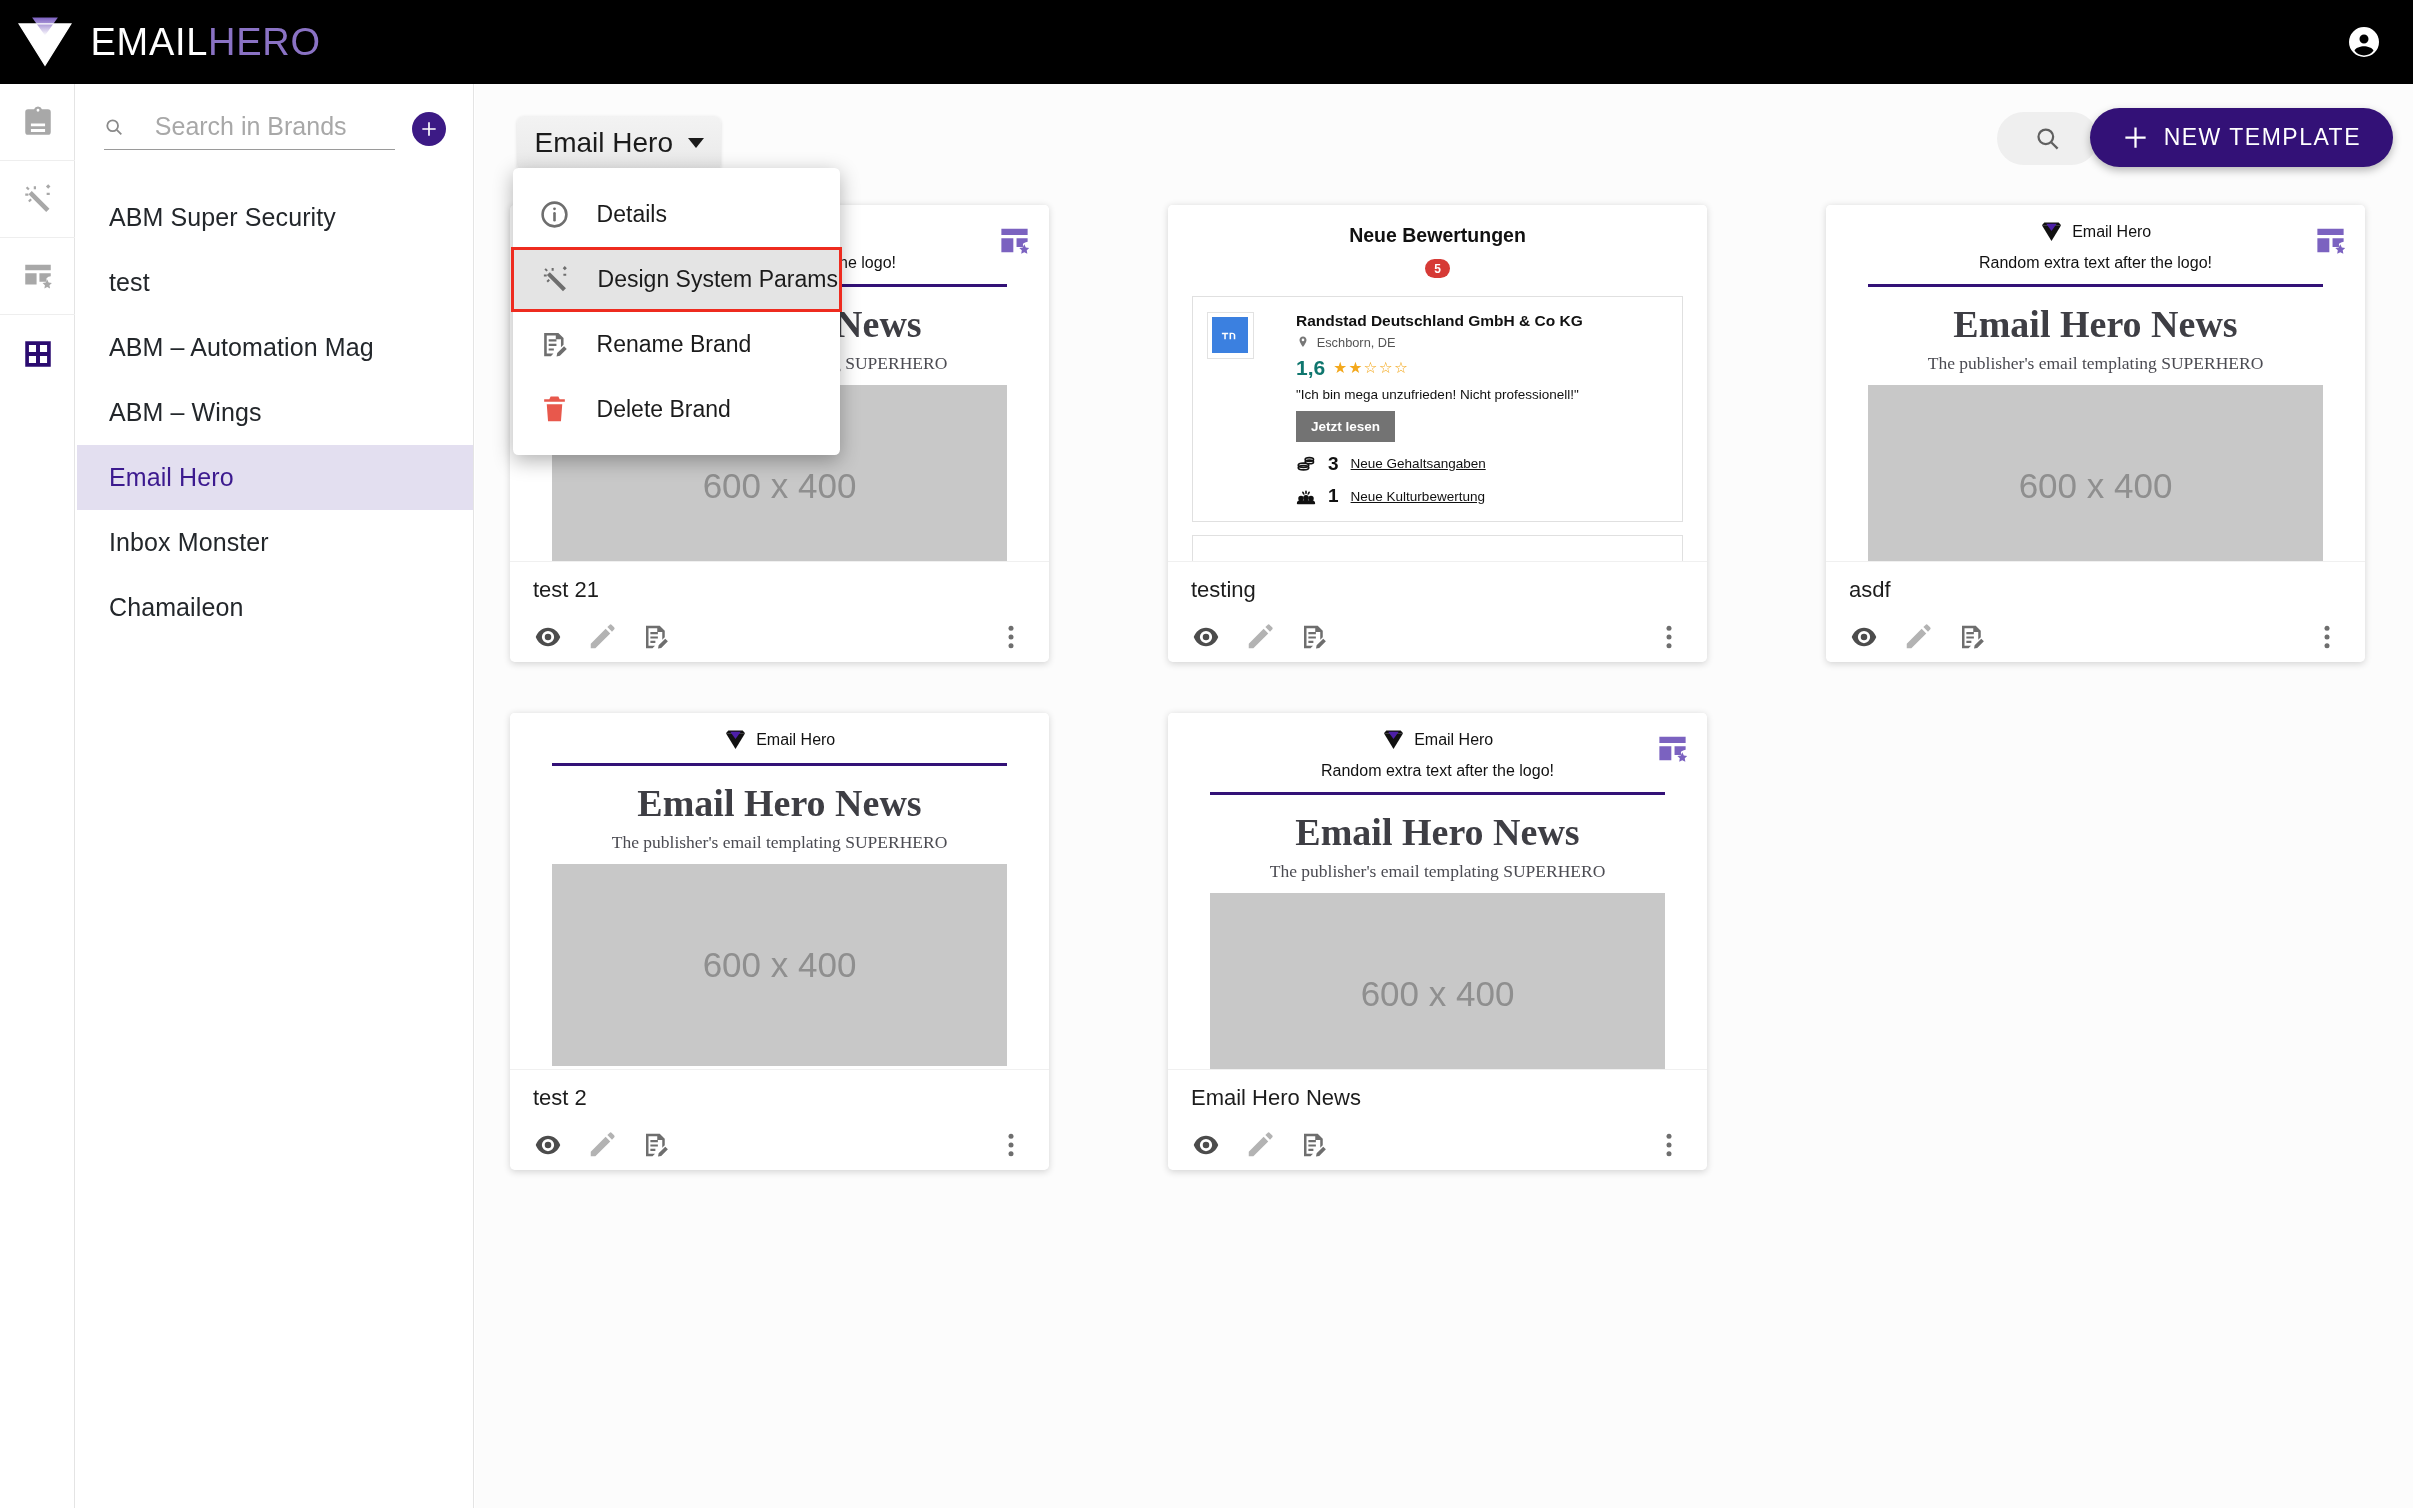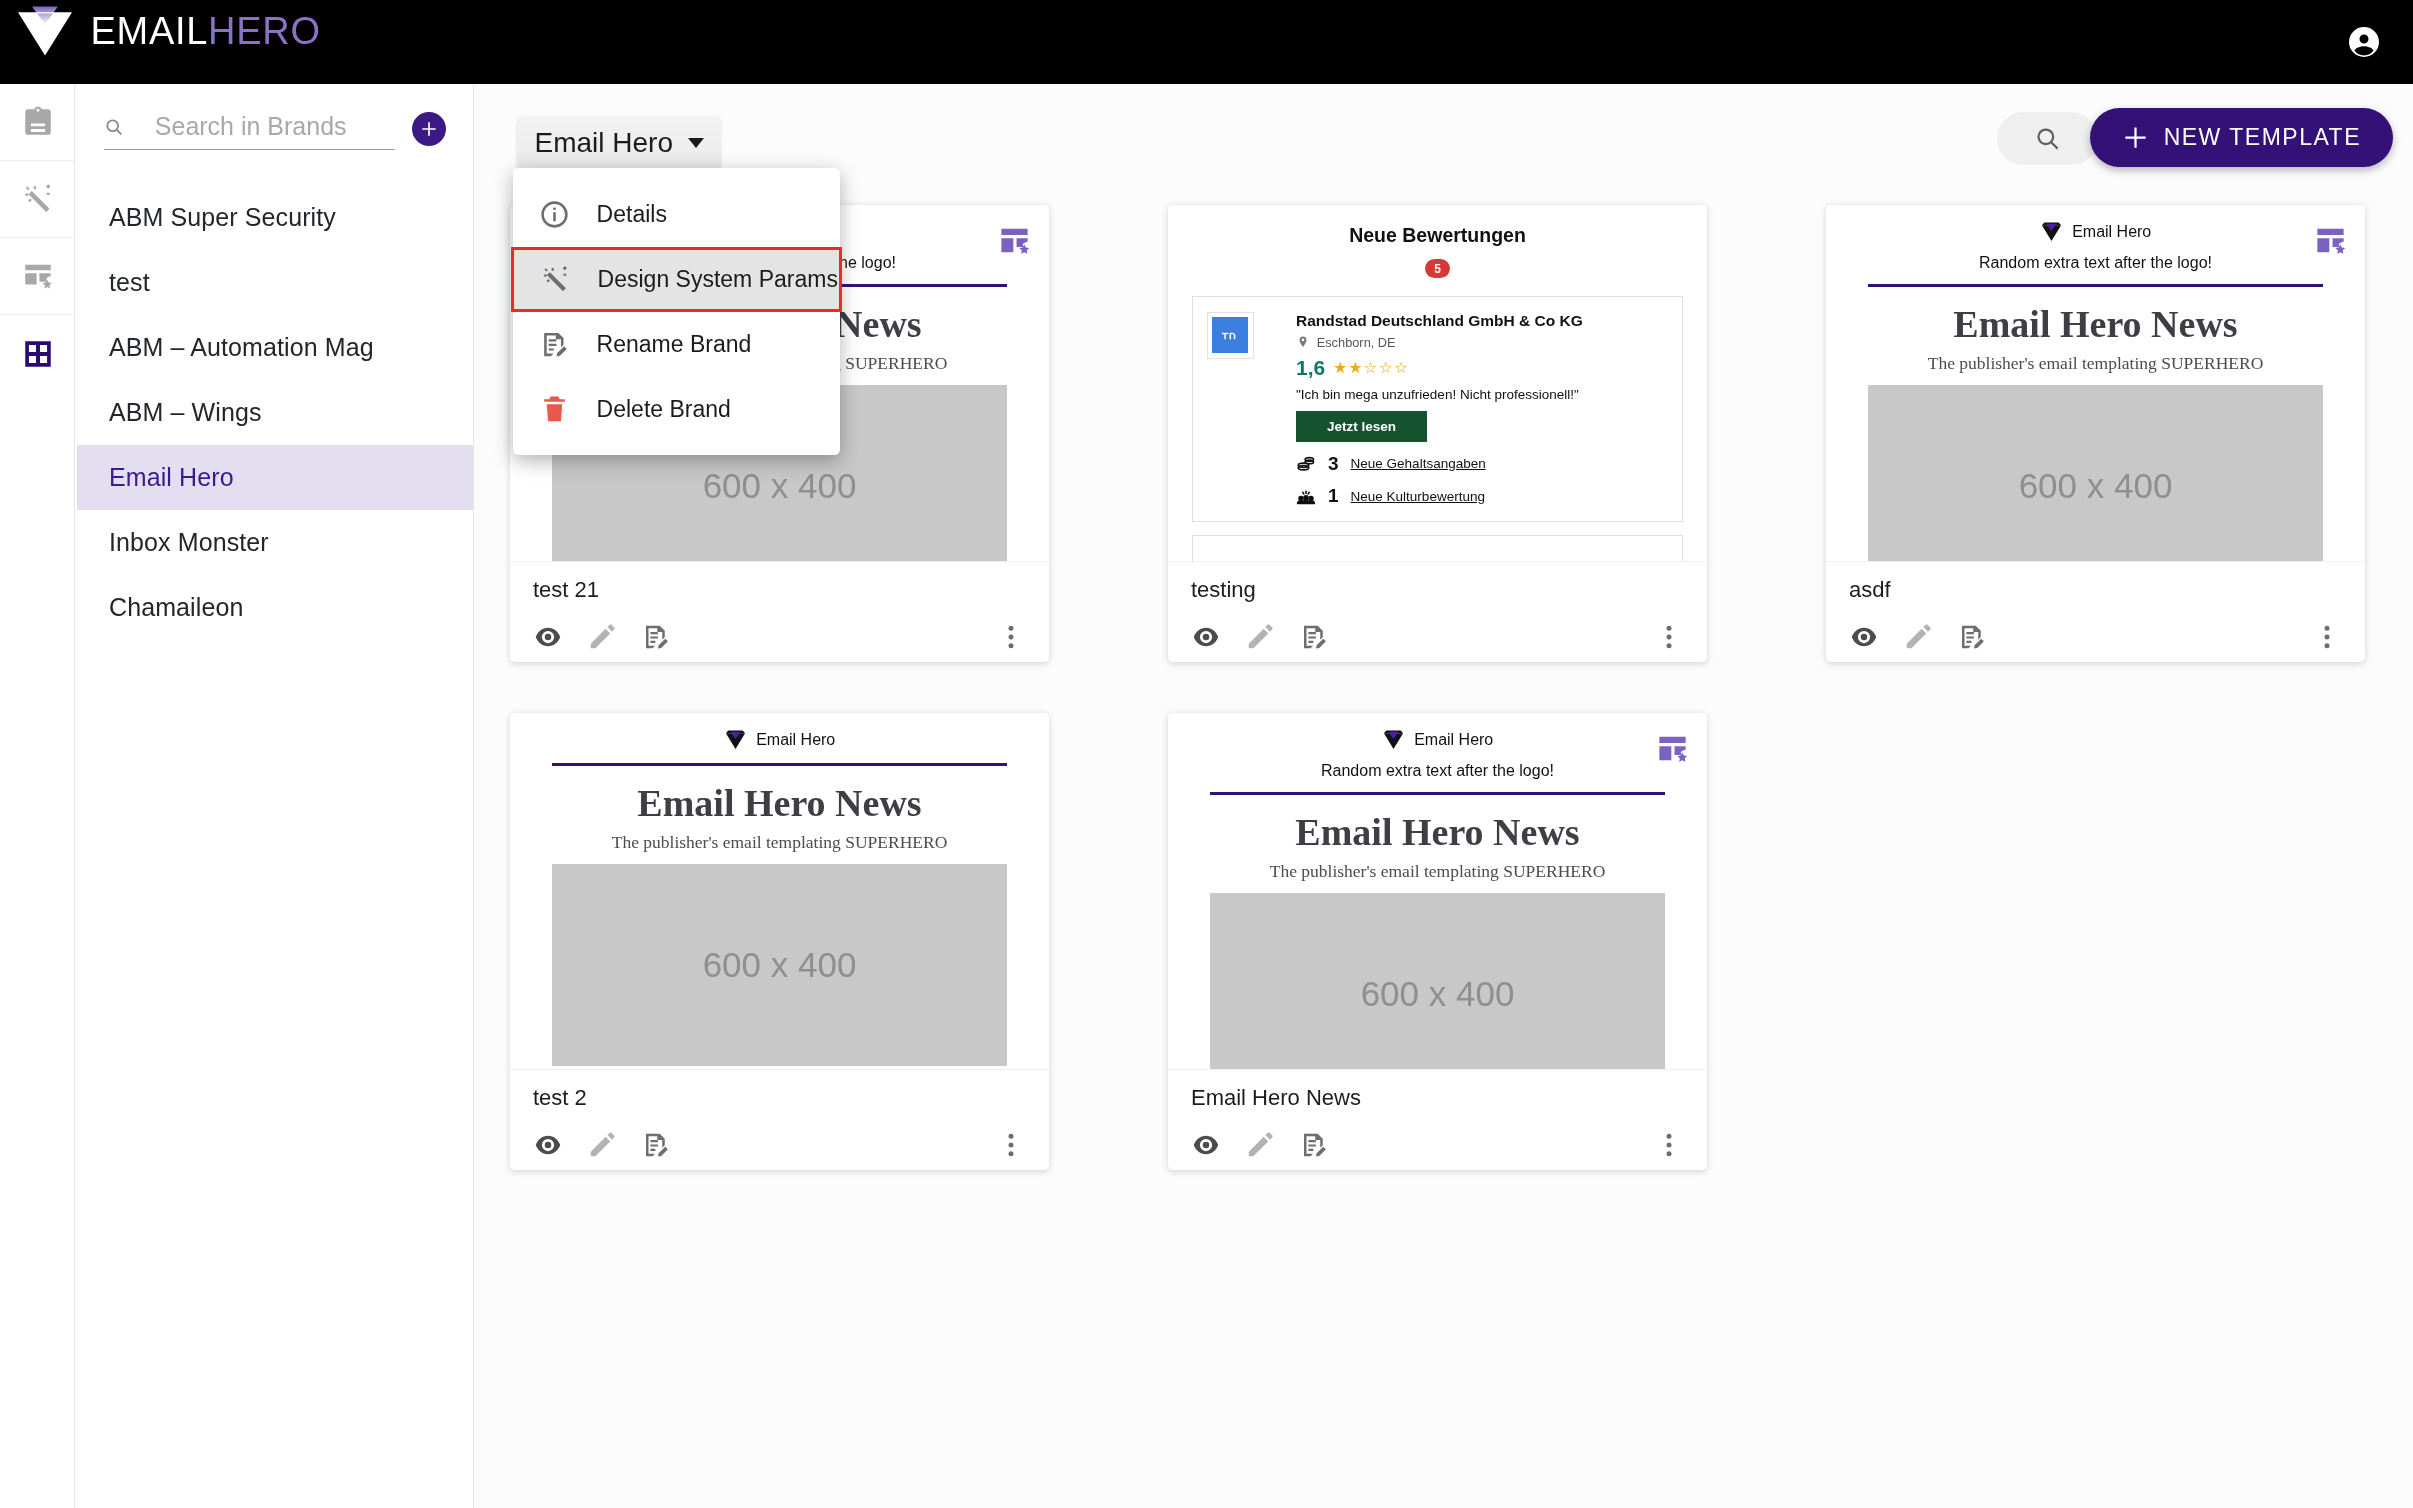--- a/index.html
+++ b/index.html
@@ -5,21 +5,21 @@
   * { box-sizing: border-box; margin: 0; padding: 0; }
   html, body {
     width: 2413px; height: 1508px;
     font-family: "Liberation Sans", sans-serif;
     background: #ffffff; overflow: hidden;
   }
 
   
   .topbar {
     position: absolute; top: 0; left: 0; width: 2413px; height: 84px;
-    background: #000000; display: flex; align-items: flex-start;
+    background: #000000; display: flex; align-items: center;
   }
   .logo-wrap { display: flex; align-items: center; margin-left: 13.5px; }
   .logo-mark { width: 62px; height: 62px; position: relative; }
   .logo-text {
     margin-left: 15px; font-size: 38px; letter-spacing: 0.7px;
     font-weight: 400; white-space: nowrap;
   }
   .logo-text .t-email { color: #ffffff; }
   .logo-text .t-hero { color: #8a72c4; }
   .avatar-btn {
@@ -173,22 +173,22 @@
   }
   .rv-body { flex: 1; text-align: left; margin-left: 29px; }
   .rv-name { font-size: 15.5px; font-weight: bold; color: #111; }
   .rv-loc { font-size: 12.8px; color: #555; margin-top: 4.7px;
     display: flex; align-items: center; gap: 6.7px; }
   .rv-rating { display: flex; align-items: center; gap: 8px; margin-top: 6px; }
   .rv-score { font-size: 21px; font-weight: bold; color: #0f766e; }
   .rv-stars { font-size: 15.5px; color: #f3a81c; letter-spacing: 1.3px; }
   .rv-quote { font-size: 13.5px; color: #111; margin-top: 7.4px; }
   .rv-cta {
-    background: #14532d; color: #fff; font-size: 13.5px; font-weight: bold;
-    padding: 8px 31px; display: inline-block; margin-top: 8.8px;
+    background: #737373; color: #fff; font-size: 13.5px; font-weight: bold;
+    padding: 8px 15px; display: inline-block; margin-top: 8.8px;
   }
   .rv-stat { display: flex; align-items: center; gap: 12px; margin-top: 10.8px; }
   .rv-stat-num { font-size: 19px; font-weight: bold; color: #111; }
   .rv-stat-lbl { font-size: 13.5px; color: #111; text-decoration: underline; }
   .rv-box2 { border: 0.7px solid #e0e0e0; margin-top: 13.5px; height: 54px; }
 
   .card-foot { padding: 15px 23px 0 23px; }
   .card-name { font-size: 22px; color: #1d1d1d; }
   .card-actions {
     display: flex; align-items: center; margin-top: 19px;

